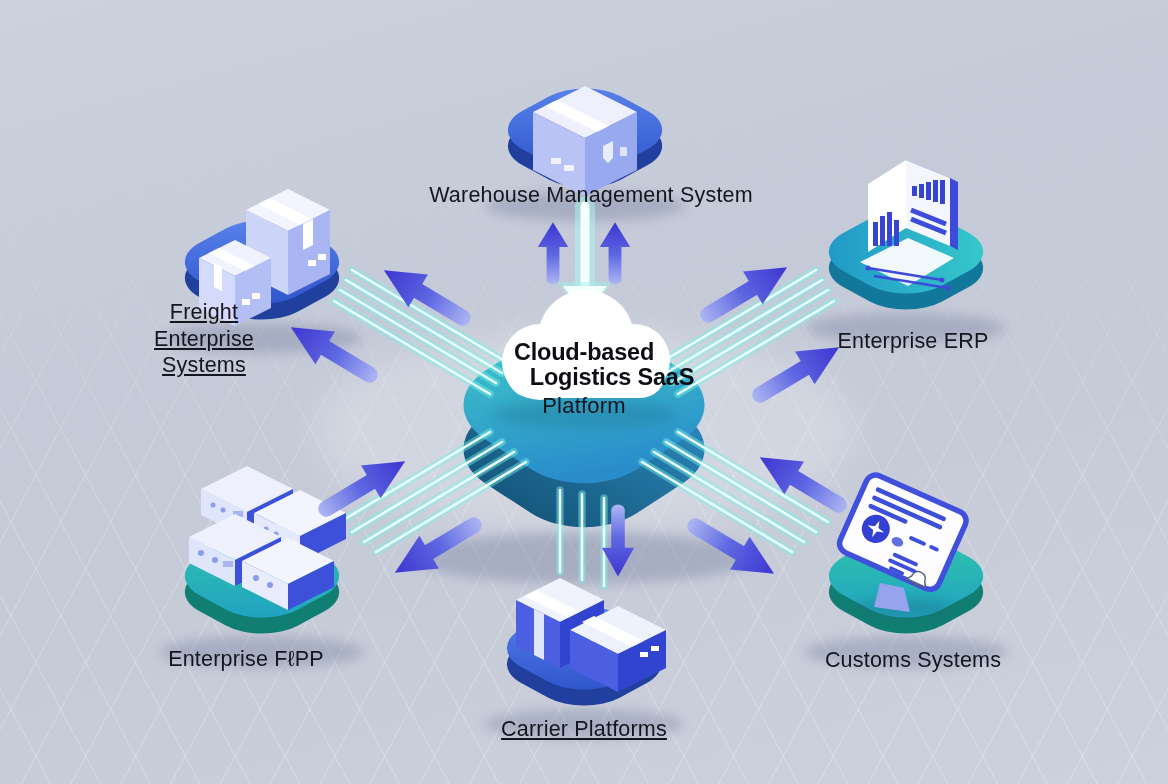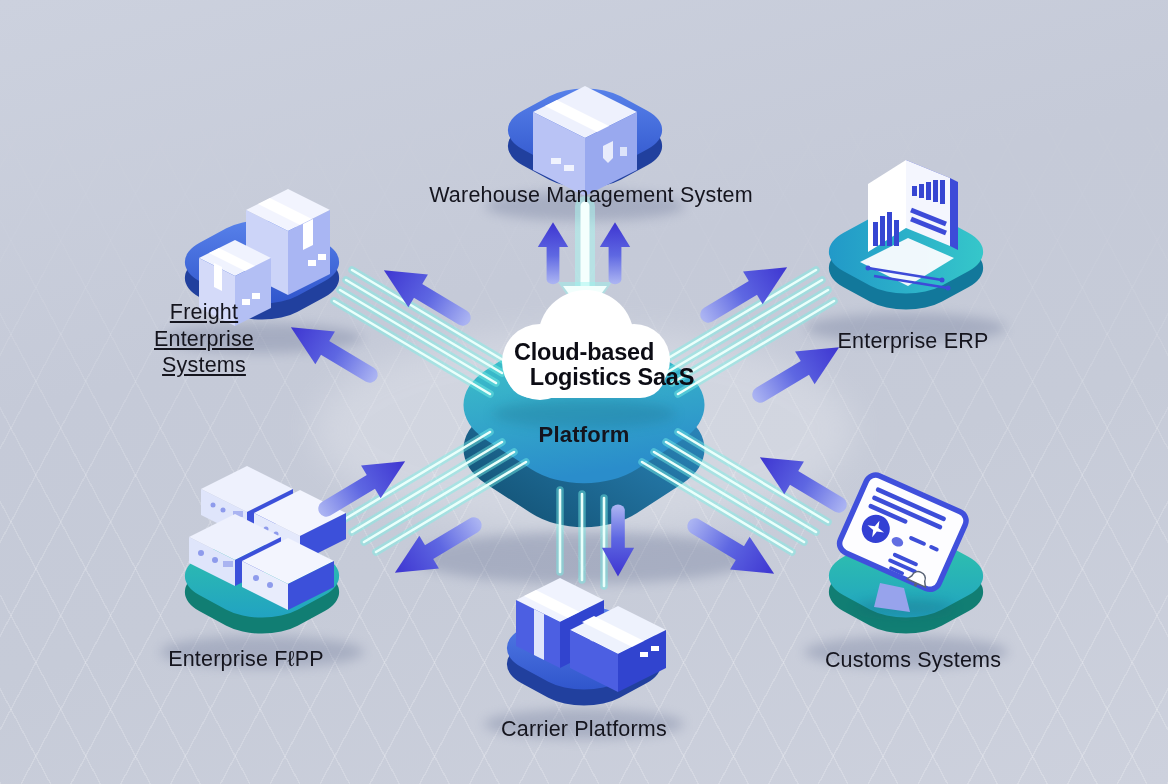--- a/index.html
+++ b/index.html
@@ -25,21 +25,21 @@
     white-space:nowrap;
     color:#15151e;
     font-size:21.5px;
     font-weight:500;
     letter-spacing:.2px;
     text-align:center;
     z-index:5;
   }
   .lbl.multi{white-space:normal;width:210px;line-height:26.5px;}
   .cloud-line{font-weight:700;font-size:23.5px;color:#0c0c14;letter-spacing:-.2px;}
-  .cloud-sub{font-weight:700;font-size:22px;color:#14141d;margin-top:29px;}
+  .cloud-sub{font-weight:400;font-size:22px;color:#14141d;}
   
   .pblue{fill:#21409e;}
   .pteal{fill:#12789b;}
   .pgreen{fill:#117e73;}
   .bglow{stroke:rgba(118,242,230,.45);stroke-width:7.5;stroke-linecap:round;fill:none;}
   .bcore{stroke:#eafffb;stroke-width:2.6;stroke-linecap:round;fill:none;}
   .shadow{fill:#5e6a8e;opacity:.3;}
 </style>
 </head>
 <body>
@@ -358,19 +358,19 @@
   <div class="lbl" style="left:591px;top:183px;">Warehouse Management System</div>
 
   <div class="lbl multi" style="left:204px;top:299px;text-decoration:underline;">
     <span>Freight</span><br>
     <span>Enterprise</span><br>
     <span>Systems</span>
   </div>
 
   <div class="lbl" style="left:246px;top:647px;">Enterprise FℓPP</div>
   <div class="lbl" style="left:913px;top:329px;">Enterprise ERP</div>
-  <div class="lbl" style="left:584px;top:717px;">Carrier Platforms</div>
+  <div class="lbl" style="left:584px;top:717px;text-decoration:underline;">Carrier Platforms</div>
   <div class="lbl" style="left:913px;top:648px;">Customs Systems</div>
 
   <div class="lbl cloud-line" style="left:584px;top:339px;">Cloud-based</div>
   <div class="lbl cloud-line" style="left:584px;top:364px;margin-left:28px;">Logistics SaaS</div>
   <div class="lbl cloud-sub" style="left:584px;top:393px;">Platform</div>
 </div>
 
 </body></html>

